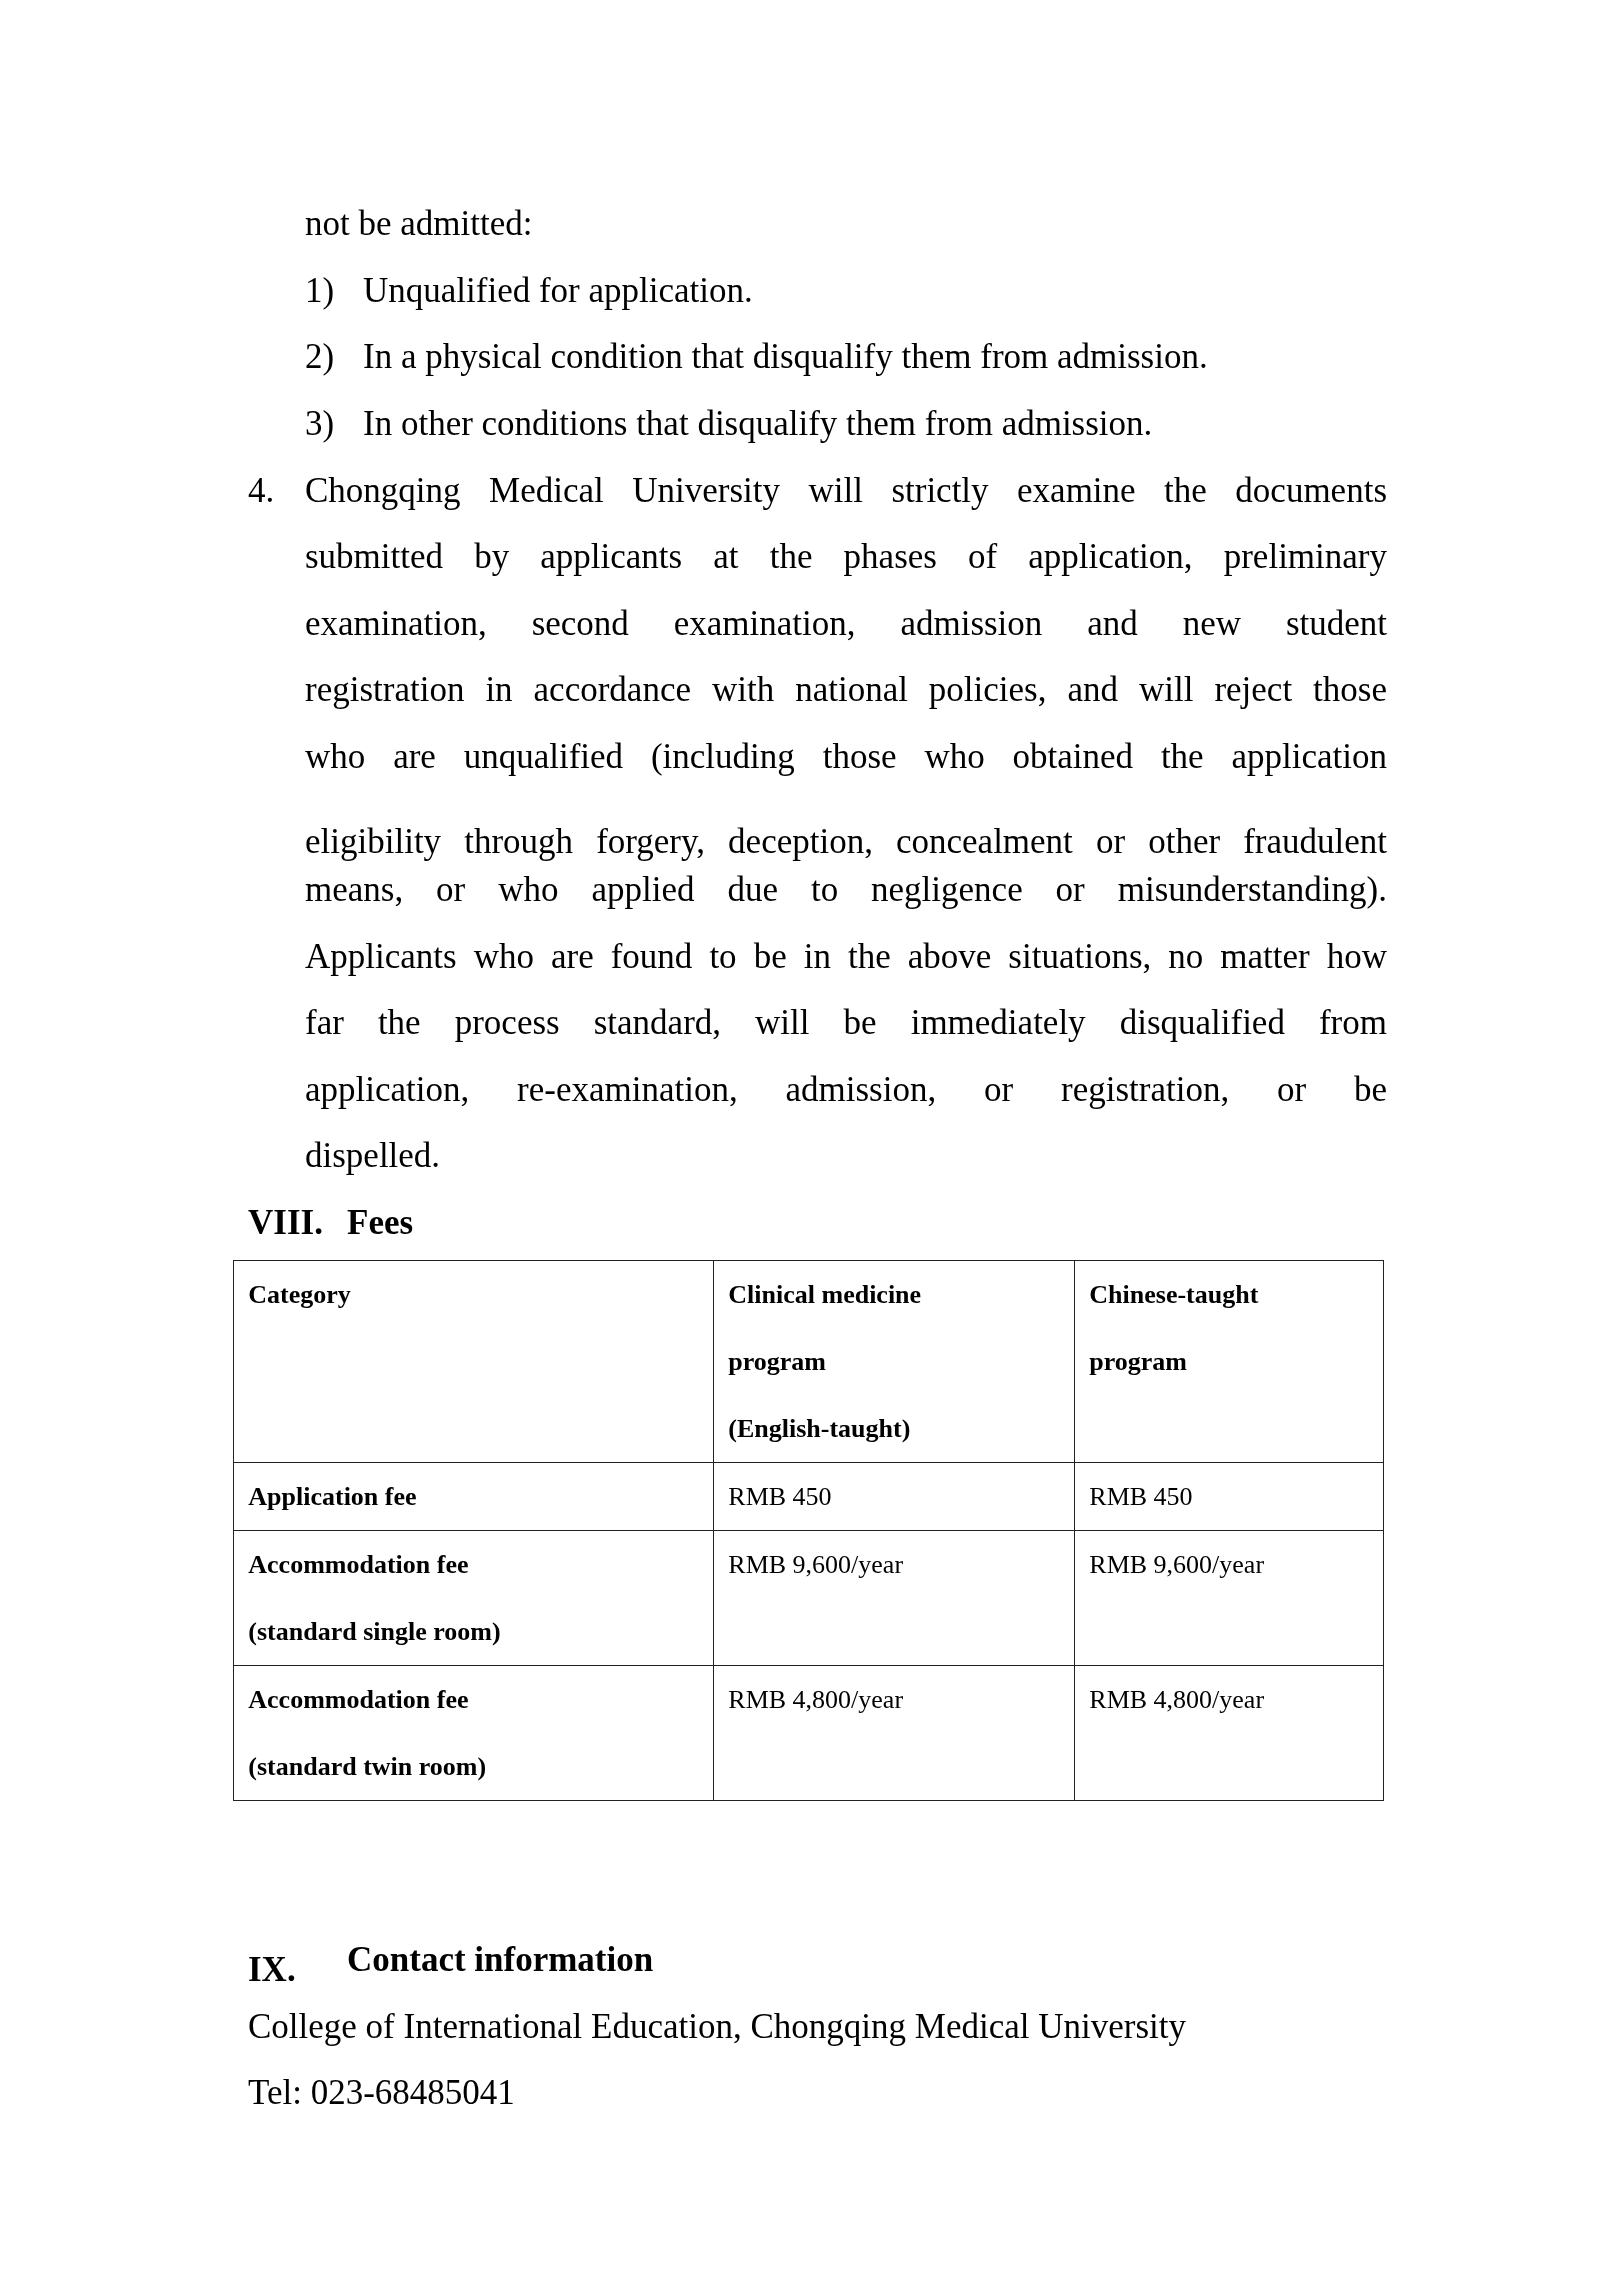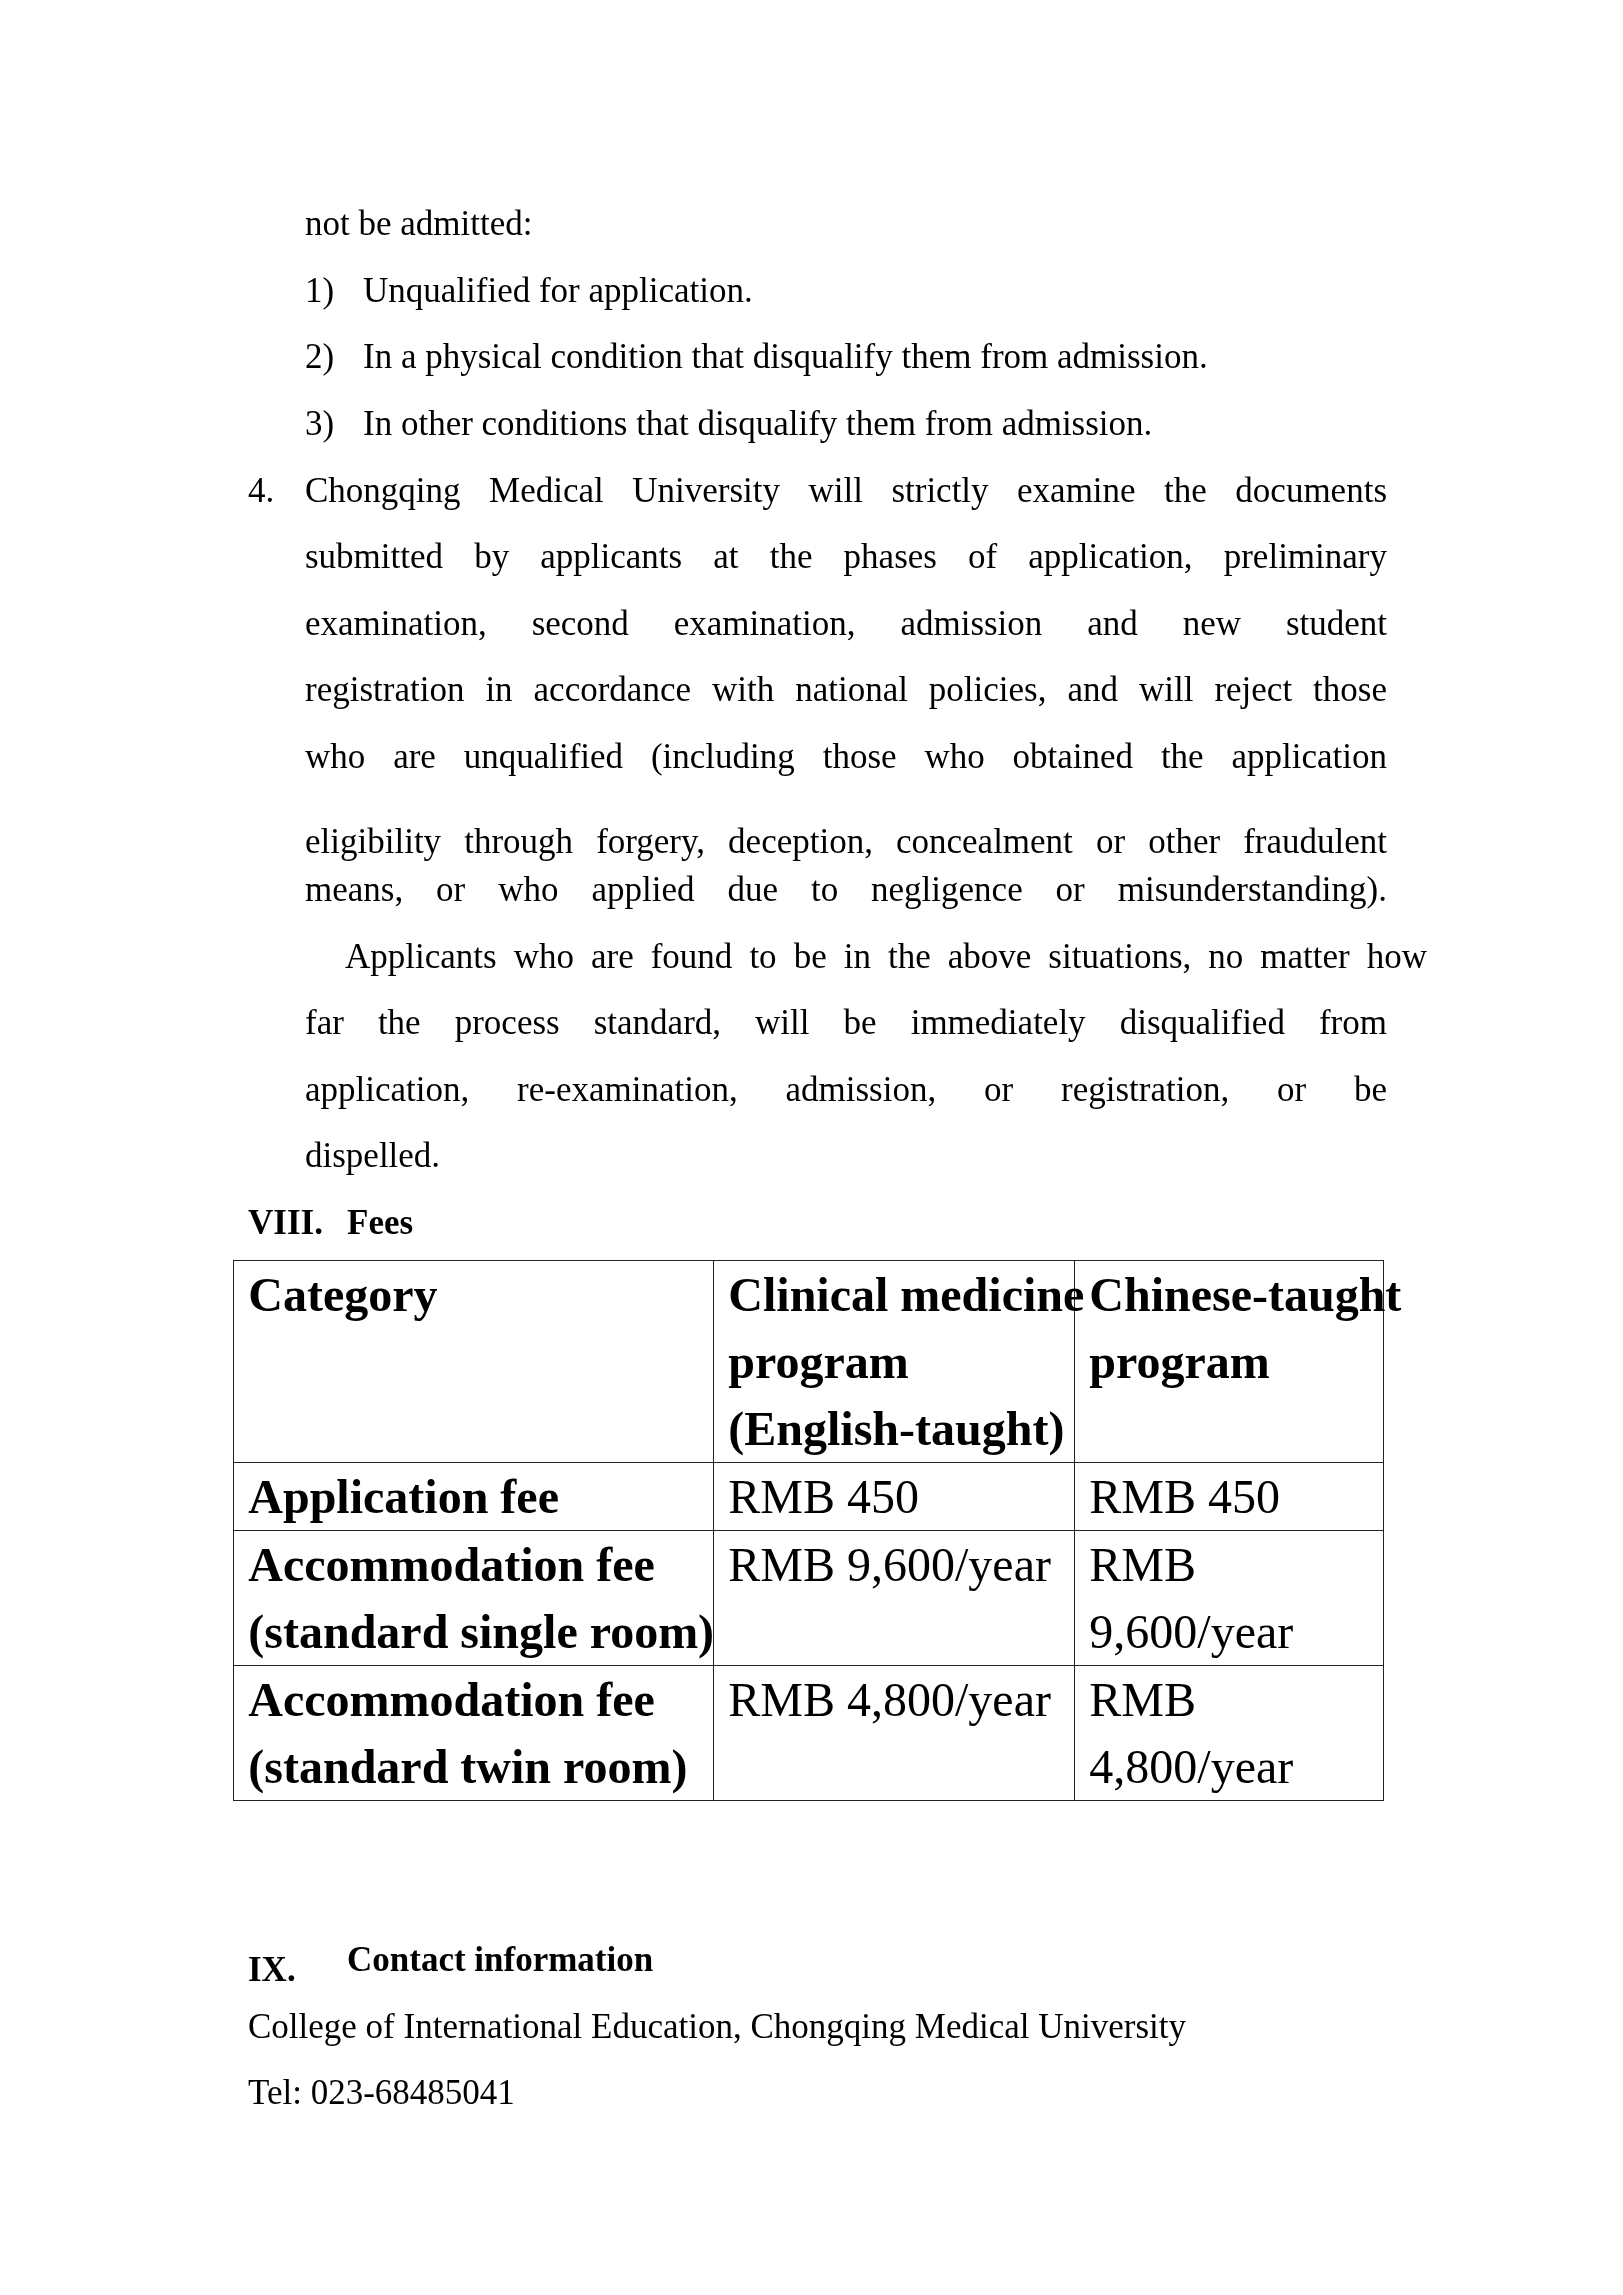--- a/index.html
+++ b/index.html
@@ -3,21 +3,21 @@
 <meta charset="utf-8">
 <style>
   html, body { margin:0; padding:0; background:#ffffff; }
   body { width:1623px; height:2295px; position:relative; overflow:hidden;
     font-family:"Liberation Serif", "DejaVu Serif", serif; color:#000; font-size:35px; }
   .line { position:absolute; white-space:nowrap; line-height:67px; height:67px; }
   .just { position:absolute; left:305px; width:1082px; line-height:67px; height:67px;
     text-align:justify; text-align-last:justify; white-space:nowrap; }
   .bold { font-weight:bold; }
   table.fees { position:absolute; left:233px; top:1260px; border-collapse:collapse; width:1149px; table-layout:fixed; }
-  table.fees td { border:1.6px solid #222; vertical-align:top; padding:0 14.3px; line-height:67px; font-size:48px; }
+  table.fees td { border:1.6px solid #222; vertical-align:top; padding:0 14.3px; line-height:67px; font-size:26px; }
   col.c1 { width:480px; } col.c2 { width:361px; } col.c3 { width:309px; }
   .cell-line { display:block; white-space:nowrap; }
 </style>
 </head>
 <body>
 
 <div class="line" style="left:305px;top:190px;">not be admitted:</div>
 
 <div class="line" style="left:305px;top:257px;">1)</div>
 <div class="line" style="left:363px;top:257px;">Unqualified for application.</div>
@@ -28,21 +28,21 @@
 
 <div class="line" style="left:248px;top:457px;">4.</div>
 <div>
   <div class="just" style="top:457px;">Chongqing Medical University will strictly examine the documents</div>
   <div class="just" style="top:523px;">submitted by applicants at the phases of application, preliminary</div>
   <div class="just" style="top:590px;">examination, second examination, admission and new student</div>
   <div class="just" style="top:656px;">registration in accordance with national policies, and will reject those</div>
   <div class="just" style="top:723px;">who are unqualified (including those who obtained the application</div>
   <div class="just" style="top:808px;">eligibility through forgery, deception, concealment or other fraudulent</div>
   <div class="just" style="top:856px;">means, or who applied due to negligence or misunderstanding).</div>
-  <div class="just" style="top:923px;margin-left:40px;">Applicants who are found to be in the above situations, no matter how</div>
+  <div class="just" style="top:923px;">Applicants who are found to be in the above situations, no matter how</div>
   <div class="just" style="top:989px;">far the process standard, will be immediately disqualified from</div>
   <div class="just" style="top:1056px;">application, re-examination, admission, or registration, or be</div>
   <div class="line" style="left:305px;top:1122px;">dispelled.</div>
 </div>
 
 <div class="line bold" style="left:248px;top:1189px;">VIII.</div>
 <div class="line bold" style="left:347px;top:1189px;">Fees</div>
 
 <table class="fees">
   <colgroup>

